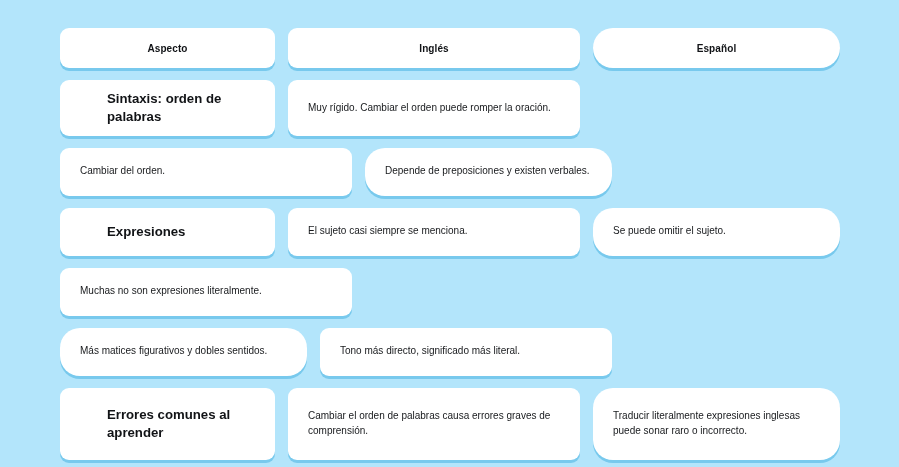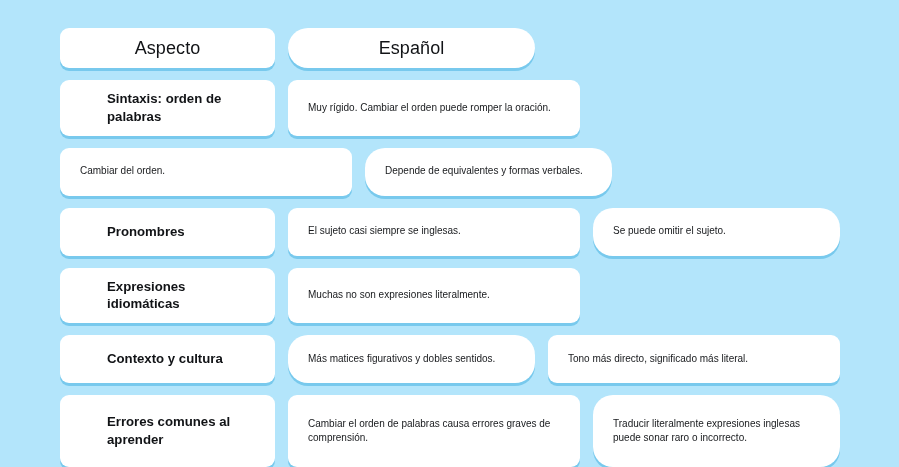--- a/index.html
+++ b/index.html
@@ -44,22 +44,22 @@
   .col-aspect  { width: 215px; flex: 0 0 215px; }
   .col-english { width: 292px; flex: 0 0 292px; }
   .col-spanish { width: 247px; flex: 0 0 247px; border-radius: 20px; }
 
   
   .header-row .cell {
     height: 40px;
     justify-content: center;
   }
   .header-text {
-    font-size: 18px;
-    font-weight: normal;
+    font-size: 10px;
+    font-weight: bold;
     color: #111316;
     letter-spacing: 0.1px;
     text-align: center;
   }
 
   
   .body-row .cell {
     padding: 10px 20px;
   }
   .body-row.h-normal .cell { min-height: 48px; }
@@ -81,68 +81,65 @@
 </style>
 </head>
 <body>
 
 <div class="comparison-table">
 
   <div class="table-row header-row">
     <div class="cell col-aspect">
       <span class="header-text">Aspecto</span>
     </div>
+    <div class="cell col-english">
+      <span class="header-text">Inglés</span>
+    </div>
     <div class="cell col-spanish">
       <span class="header-text">Español</span>
     </div>
   </div>
 
   <div class="table-row body-row h-normal">
     <div class="cell col-aspect">
       <span class="aspect-text">Sintaxis: orden de palabras</span>
     </div>
     <div class="cell col-english">
       <span class="body-text">Muy rígido. Cambiar el orden puede romper la oración.</span>
     </div>
   </div>
 
   <div class="table-row body-row h-normal">
     <div class="cell col-english">
       <span class="body-text">Cambiar del orden.</span>
     </div>
     <div class="cell col-spanish">
-      <span class="body-text">Depende de equivalentes y formas verbales.</span>
+      <span class="body-text">Depende de preposiciones y existen verbales.</span>
     </div>
   </div>
 
   <div class="table-row body-row h-normal">
     <div class="cell col-aspect">
-      <span class="aspect-text">Pronombres</span>
+      <span class="aspect-text">Expresiones</span>
     </div>
     <div class="cell col-english">
-      <span class="body-text">El sujeto casi siempre se inglesas.</span>
+      <span class="body-text">El sujeto casi siempre se menciona.</span>
     </div>
     <div class="cell col-spanish">
       <span class="body-text">Se puede omitir el sujeto.</span>
     </div>
   </div>
 
   <div class="table-row body-row h-normal">
-    <div class="cell col-aspect">
-      <span class="aspect-text">Expresiones idiomáticas</span>
-    </div>
     <div class="cell col-english">
       <span class="body-text">Muchas no son expresiones literalmente.</span>
     </div>
   </div>
 
   <div class="table-row body-row h-normal">
-    <div class="cell col-aspect">
-      <span class="aspect-text">Contexto y cultura</span>
-    </div>
     <div class="cell col-spanish">
       <span class="body-text">Más matices figurativos y dobles sentidos.</span>
     </div>
     <div class="cell col-english">
       <span class="body-text">Tono más directo, significado más literal.</span>
     </div>
   </div>
 
   <div class="table-row body-row h-tall">
     <div class="cell col-aspect">

